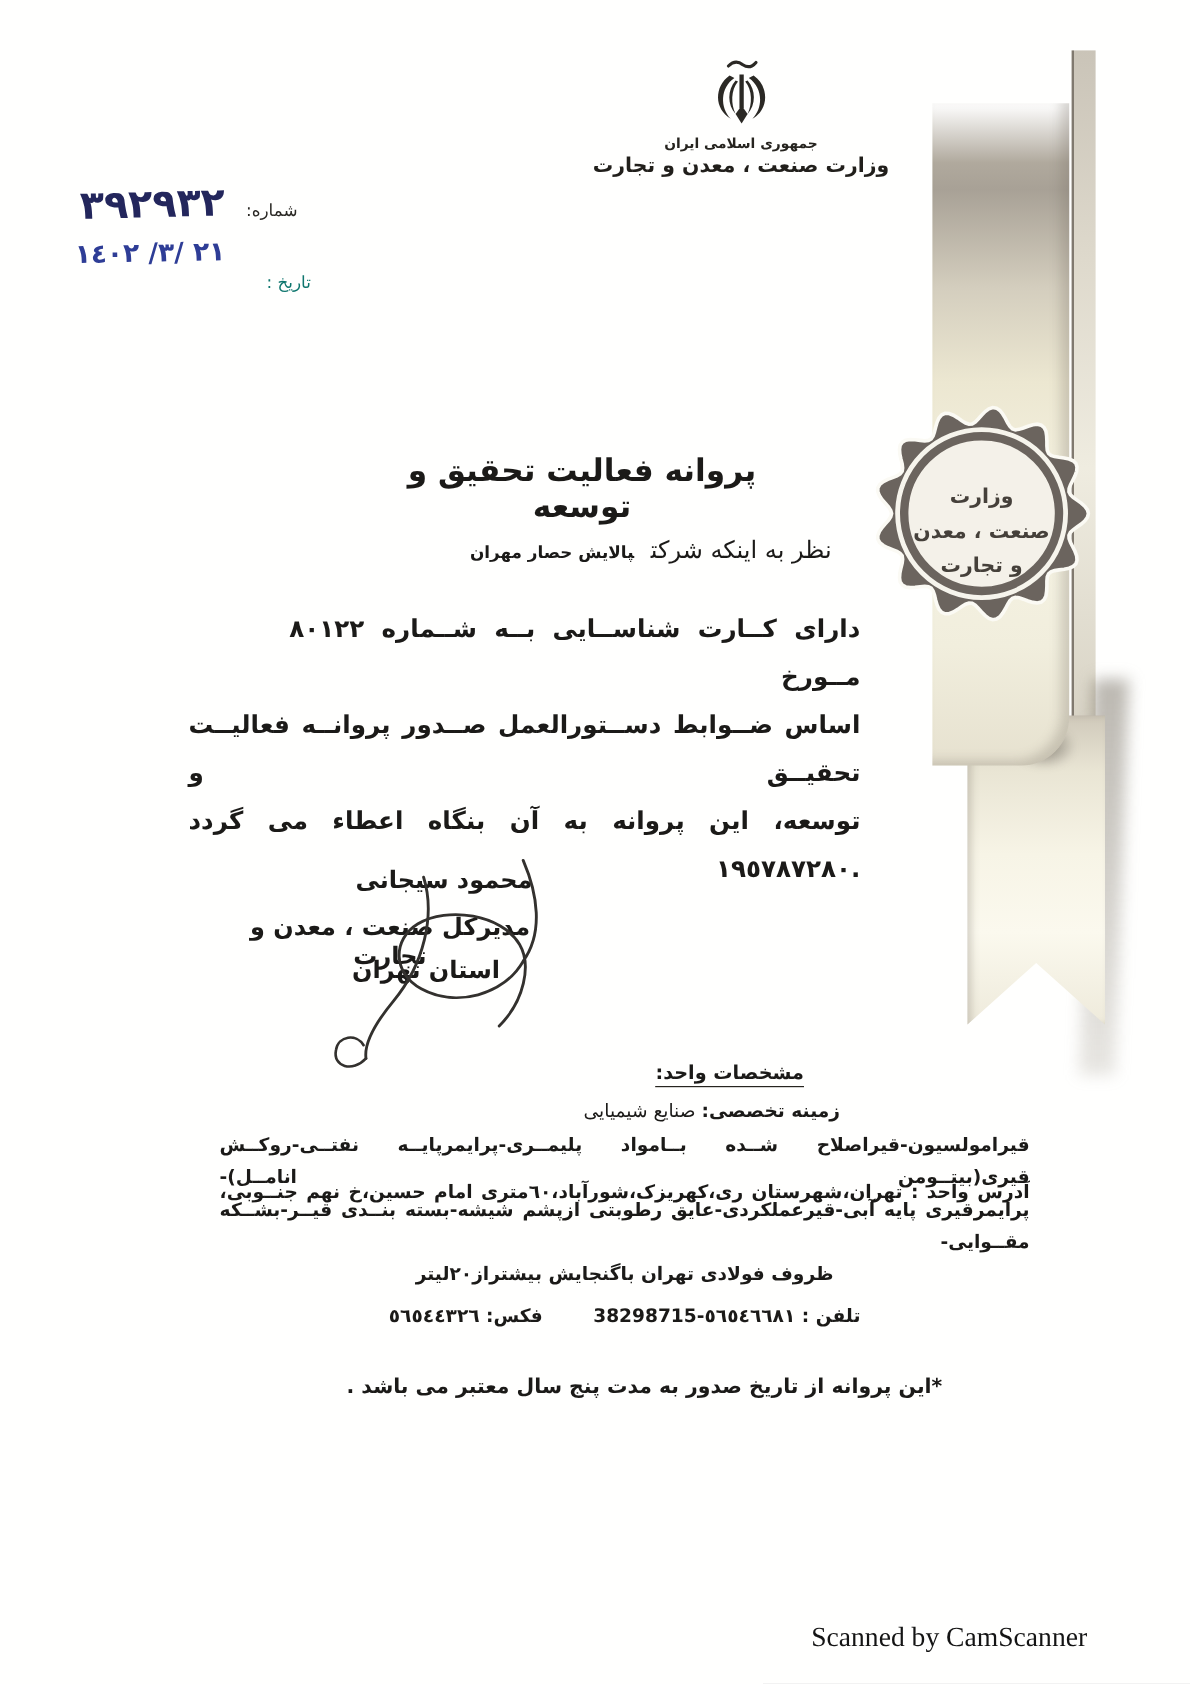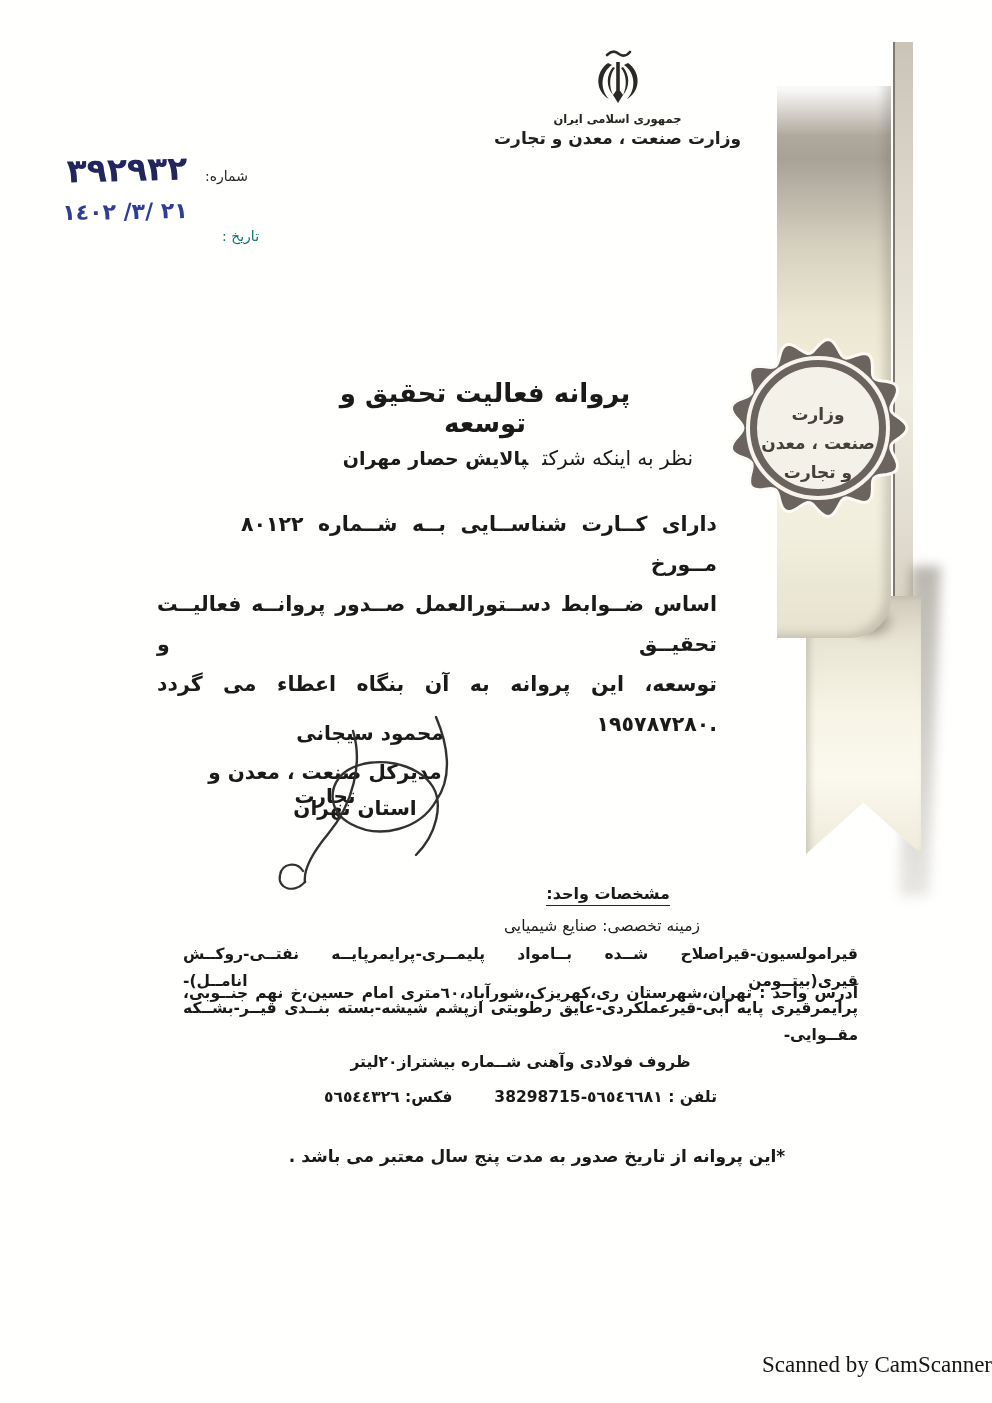--- a/index.html
+++ b/index.html
@@ -3,21 +3,21 @@
 <meta charset="utf-8">
 <style>
   html,body{margin:0;padding:0;background:#e9e9e9;}
   .page{
     position:relative;width:992px;height:1403px;margin:0 auto;
     background:#fffffe;overflow:hidden;
     font-family:"DejaVu Sans",sans-serif;color:#1b1a18;
   }
   .fa{direction:rtl;unicode-bidi:plaintext;font-family:"DejaVu Sans",sans-serif;}
   .abs{position:absolute;}
-  .b{font-weight:400;}
+  .b{font-weight:700;}
   
   .emblem{left:586px;top:44px;width:64px;height:68px;}
   .hdr-country{left:480px;top:112px;width:275px;text-align:center;font-size:11.5px;font-weight:700;color:#26241f;}
   .hdr-ministry{left:440px;top:128px;width:355px;text-align:center;font-size:17px;font-weight:700;color:#211f1b;}
   
   .lbl-no{left:205px;top:168px;font-size:14px;color:#2a2824;}
   .val-no{left:52px;top:150px;width:150px;text-align:center;font-size:33px;font-weight:700;
           color:#23265c;transform:rotate(-1.5deg);letter-spacing:1px;}
   .lbl-dt{left:205px;top:228px;font-size:14px;color:#0f766e;margin-left:17px;}
   .val-dt{left:45px;top:199px;width:160px;text-align:center;font-size:22px;font-weight:700;
@@ -40,21 +40,21 @@
     background:linear-gradient(to bottom,#ffffff 0%,#b0a99d 9%,#a8a196 13%,#d4cebe 28%,
                #ece7d1 42%,#f6f3e3 62%,#f1eedd 82%,#e6e1cf 100%);
     border-radius:0 0 40px 0;
     box-shadow:inset -7px -4px 9px rgba(116,109,97,.28);}
   .seal{left:726px;top:336px;width:184px;height:184px;z-index:5;}
   .seal-text{left:726px;top:400px;width:184px;z-index:6;text-align:center;
     font-weight:700;color:#45403a;line-height:29px;font-size:17px;}
   
   .title{left:300px;top:378px;width:370px;text-align:center;font-size:26px;font-weight:700;}
   .intro{right:299px;top:446px;font-size:20px;white-space:nowrap;}
-  .intro .company{font-weight:700;font-size:19px;margin-inline-start:14px;}
+  .intro .company{font-weight:700;font-size:14px;margin-inline-start:14px;}
   
   .body-block{left:157px;top:504px;width:560px;font-size:20.5px;font-weight:700;line-height:40px;}
   .jline{direction:rtl;text-align:justify;text-align-last:justify;-moz-text-align-last:justify;}
   .indent-end{padding-inline-end:84px;}
   
   .sig-name{left:255px;top:721px;width:230px;text-align:center;font-size:20px;font-weight:700;}
   .sig-role{left:180px;top:760px;width:290px;text-align:center;font-size:20px;font-weight:700;}
   .sig-region{left:240px;top:796px;width:230px;text-align:center;font-size:20px;font-weight:700;}
   .sig-scribble{left:232px;top:703px;width:250px;height:195px;z-index:7;}
   
@@ -64,21 +64,21 @@
   .spec-field .v{font-weight:400;margin-inline-start:5px;}
   .spec-lines{left:183px;top:941px;width:675px;font-size:15.5px;font-weight:700;line-height:27px;}
   .center{text-align:center;text-align-last:center;}
   .addr-block{left:183px;top:980px;width:675px;font-size:15.5px;font-weight:700;line-height:26px;}
   .postal{left:183px;top:1062px;width:675px;text-align:center;font-size:15.5px;font-weight:700;}
   .phones{left:183px;top:1088px;width:675px;display:flex;flex-direction:row-reverse;
     justify-content:center;gap:42px;font-size:15.5px;font-weight:700;}
   .phones .pair{direction:rtl;}
   
   .footnote{left:257px;top:1146px;width:560px;text-align:center;font-size:17px;font-weight:700;}
-  .watermark{left:692px;top:1352px;width:300px;text-align:right;
+  .watermark{left:676px;top:1352px;width:300px;text-align:left;
     font-family:"Liberation Serif","DejaVu Serif",serif;font-size:23px;color:#141414;}
 </style>
 </head>
 <body>
 
 <div class="page">
 
   <div class="abs ribbon-back"></div>
   <div class="abs ribbon-shadow-right"></div>
   <div class="abs ribbon-bottom"></div>
@@ -134,21 +134,21 @@
     <path d="M73,179 C62,191 45,186 48,172 C50,160 65,158 71,168" fill="none" stroke="#33312e" stroke-width="2.2" stroke-linecap="round"></path>
   </svg>
 
   <div class="abs specs-heading fa">مشخصات واحد:</div>
   <div class="abs spec-field fa">
     <span class="b">زمینه تخصصی:</span><span class="v">صنایع شیمیایی</span>
   </div>
   <div class="abs spec-lines">
     <div class="jline">قیرامولسیون-قیراصلاح شــده بــامواد پلیمــری-پرایمرپایــه نفتــی-روکــش قیری(بیتــومن انامــل)-</div>
     <div class="jline">پرایمرقیری پایه آبی-قیرعملکردی-عایق رطوبتی ازپشم شیشه-بسته بنــدی قیــر-بشــکه مقــوایی-</div>
-    <div class="fa center">ظروف فولادی وآهنی شــماره بیشتراز٢٠لیتر</div>
+    <div class="fa center">ظروف فولادی تهران باگنجایش بیشتراز٢٠لیتر</div>
   </div>
   <div class="abs addr-block">
     <div class="jline">
       <span>آدرس واحد :</span>
       <span>تهران،شهرستان ری،کهریزک،شورآباد،٦٠متری امام حسین،خ نهم جنــوبی،</span>
     </div>
   </div>
   <div class="abs phones">
     <div class="pair">
       <span>تلفن :</span>

